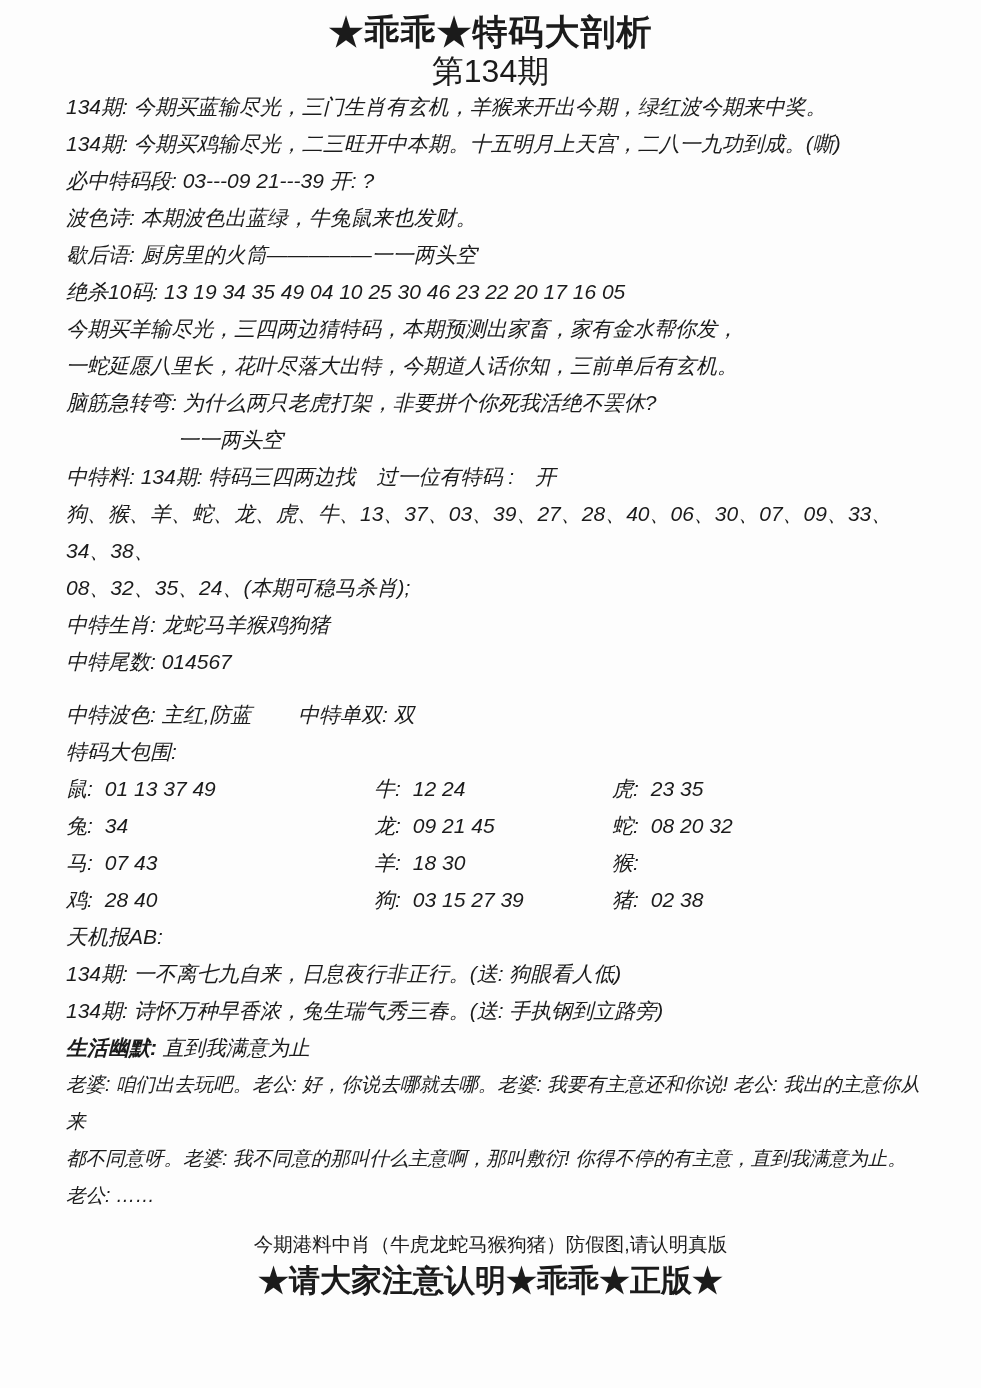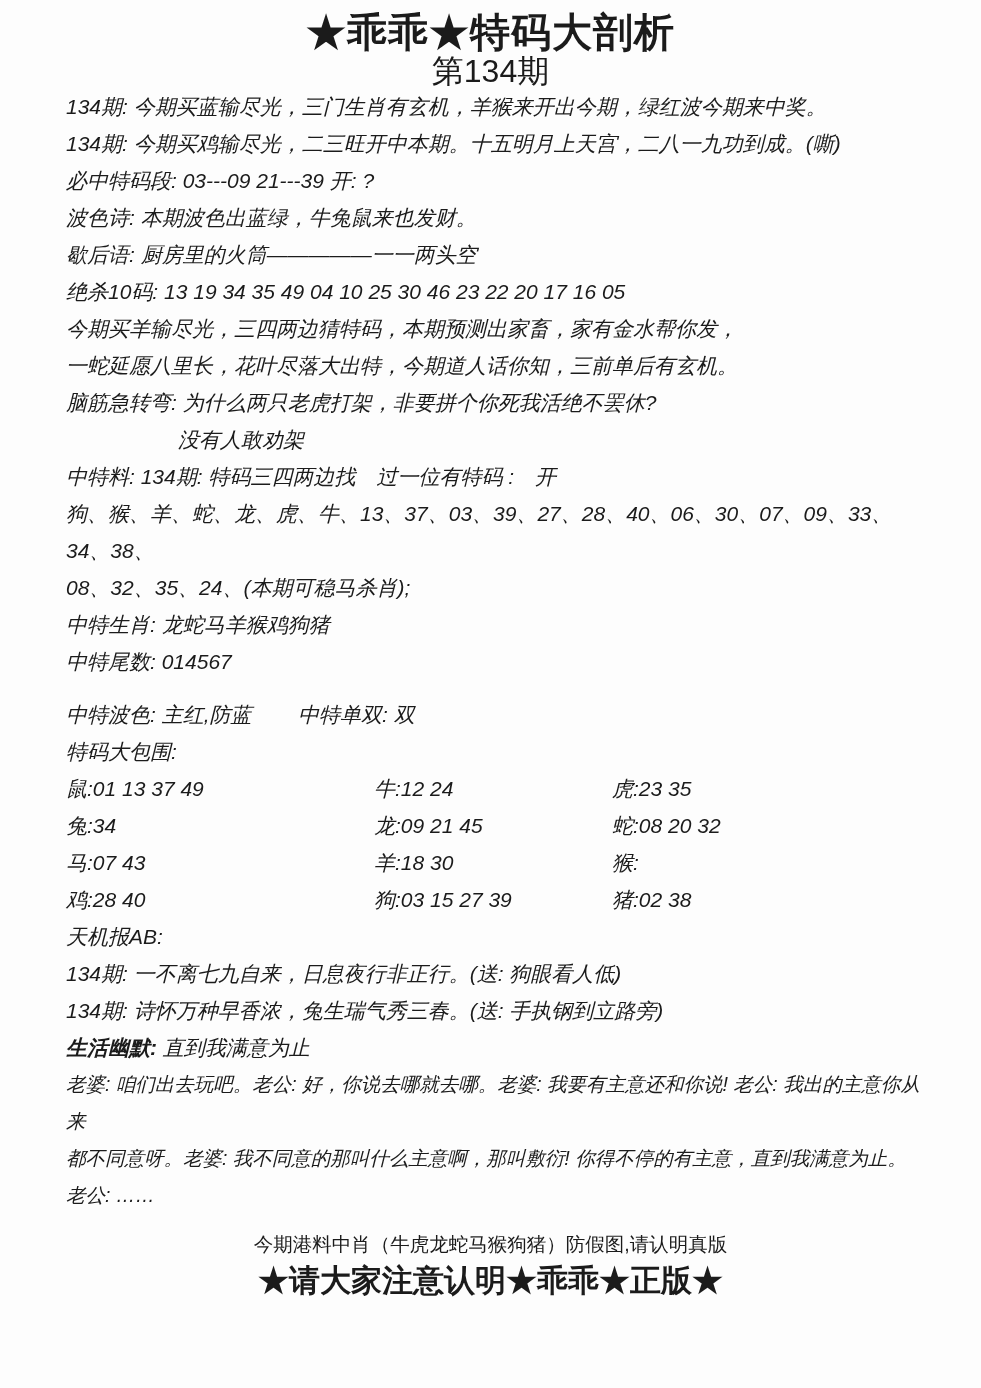--- a/index.html
+++ b/index.html
@@ -12,21 +12,21 @@
     overflow: hidden;
   }
   .page {
     width: 981px;
     height: 1388px;
     background: #fdfdfd;
     padding-top: 8px;
   }
   .title {
     text-align: center;
-    font-size: 40px;
+    font-size: 35px;
     font-weight: bold;
     line-height: 48px;
     letter-spacing: 1px;
   }
   .issue {
     text-align: center;
     font-size: 32px;
     line-height: 30px;
     margin-bottom: 2px;
   }
@@ -42,21 +42,21 @@
   }
   .indent { padding-left: 112px; }
   .wave-line { line-height: 37px; }
   .wave-left { display: inline-block; width: 232px; margin-top: 16px; }
   .coverage-row {
     display: grid;
     grid-template-columns: 308px 238px 1fr;
     line-height: 37px;
   }
   .coverage-cell { white-space: pre-wrap; }
-  .nums { margin-left: 0; }
+  .nums { margin-left: 12px; }
   .humor-line {
     font-size: 19.5px;
     line-height: 37px;
     white-space: pre-wrap;
   }
   .bold { font-weight: bold; }
   .footer-notice {
     text-align: center;
     font-size: 19.5px;
     line-height: 36px;
@@ -81,21 +81,21 @@
 
     <p class="line">134期: 今期买蓝输尽光，三门生肖有玄机，羊猴来开出今期，绿红波今期来中奖。</p>
     <p class="line">134期: 今期买鸡输尽光，二三旺开中本期。十五明月上天宫，二八一九功到成。(嘶)</p>
     <p class="line">必中特码段: 03---09 21---39 开: ?</p>
     <p class="line">波色诗: 本期波色出蓝绿，牛兔鼠来也发财。</p>
     <p class="line">歇后语: 厨房里的火筒—————一一两头空</p>
     <p class="line">绝杀10码: 13 19 34 35 49 04 10 25 30 46 23 22 20 17 16 05</p>
     <p class="line">今期买羊输尽光，三四两边猜特码，本期预测出家畜，家有金水帮你发，</p>
     <p class="line">一蛇延愿八里长，花叶尽落大出特，今期道人话你知，三前单后有玄机。</p>
     <p class="line">脑筋急转弯: 为什么两只老虎打架，非要拼个你死我活绝不罢休?</p>
-    <p class="line indent">没有人敢劝架</p>
+    <p class="line indent">一一两头空</p>
     <p class="line">中特料: 134期: 特码三四两边找　过一位有特码 :　开</p>
     <p class="line">狗、猴、羊、蛇、龙、虎、牛、13、37、03、39、27、28、40、06、30、07、09、33、34、38、</p>
     <p class="line">08、32、35、24、(本期可稳马杀肖);</p>
     <p class="line">中特生肖: 龙蛇马羊猴鸡狗猪</p>
     <p class="line">中特尾数: 014567</p>
 
     <p class="wave-line"><span class="wave-left">中特波色: 主红,防蓝</span><span>中特单双: 双</span></p>
 
     <p class="line">特码大包围:</p>
 

